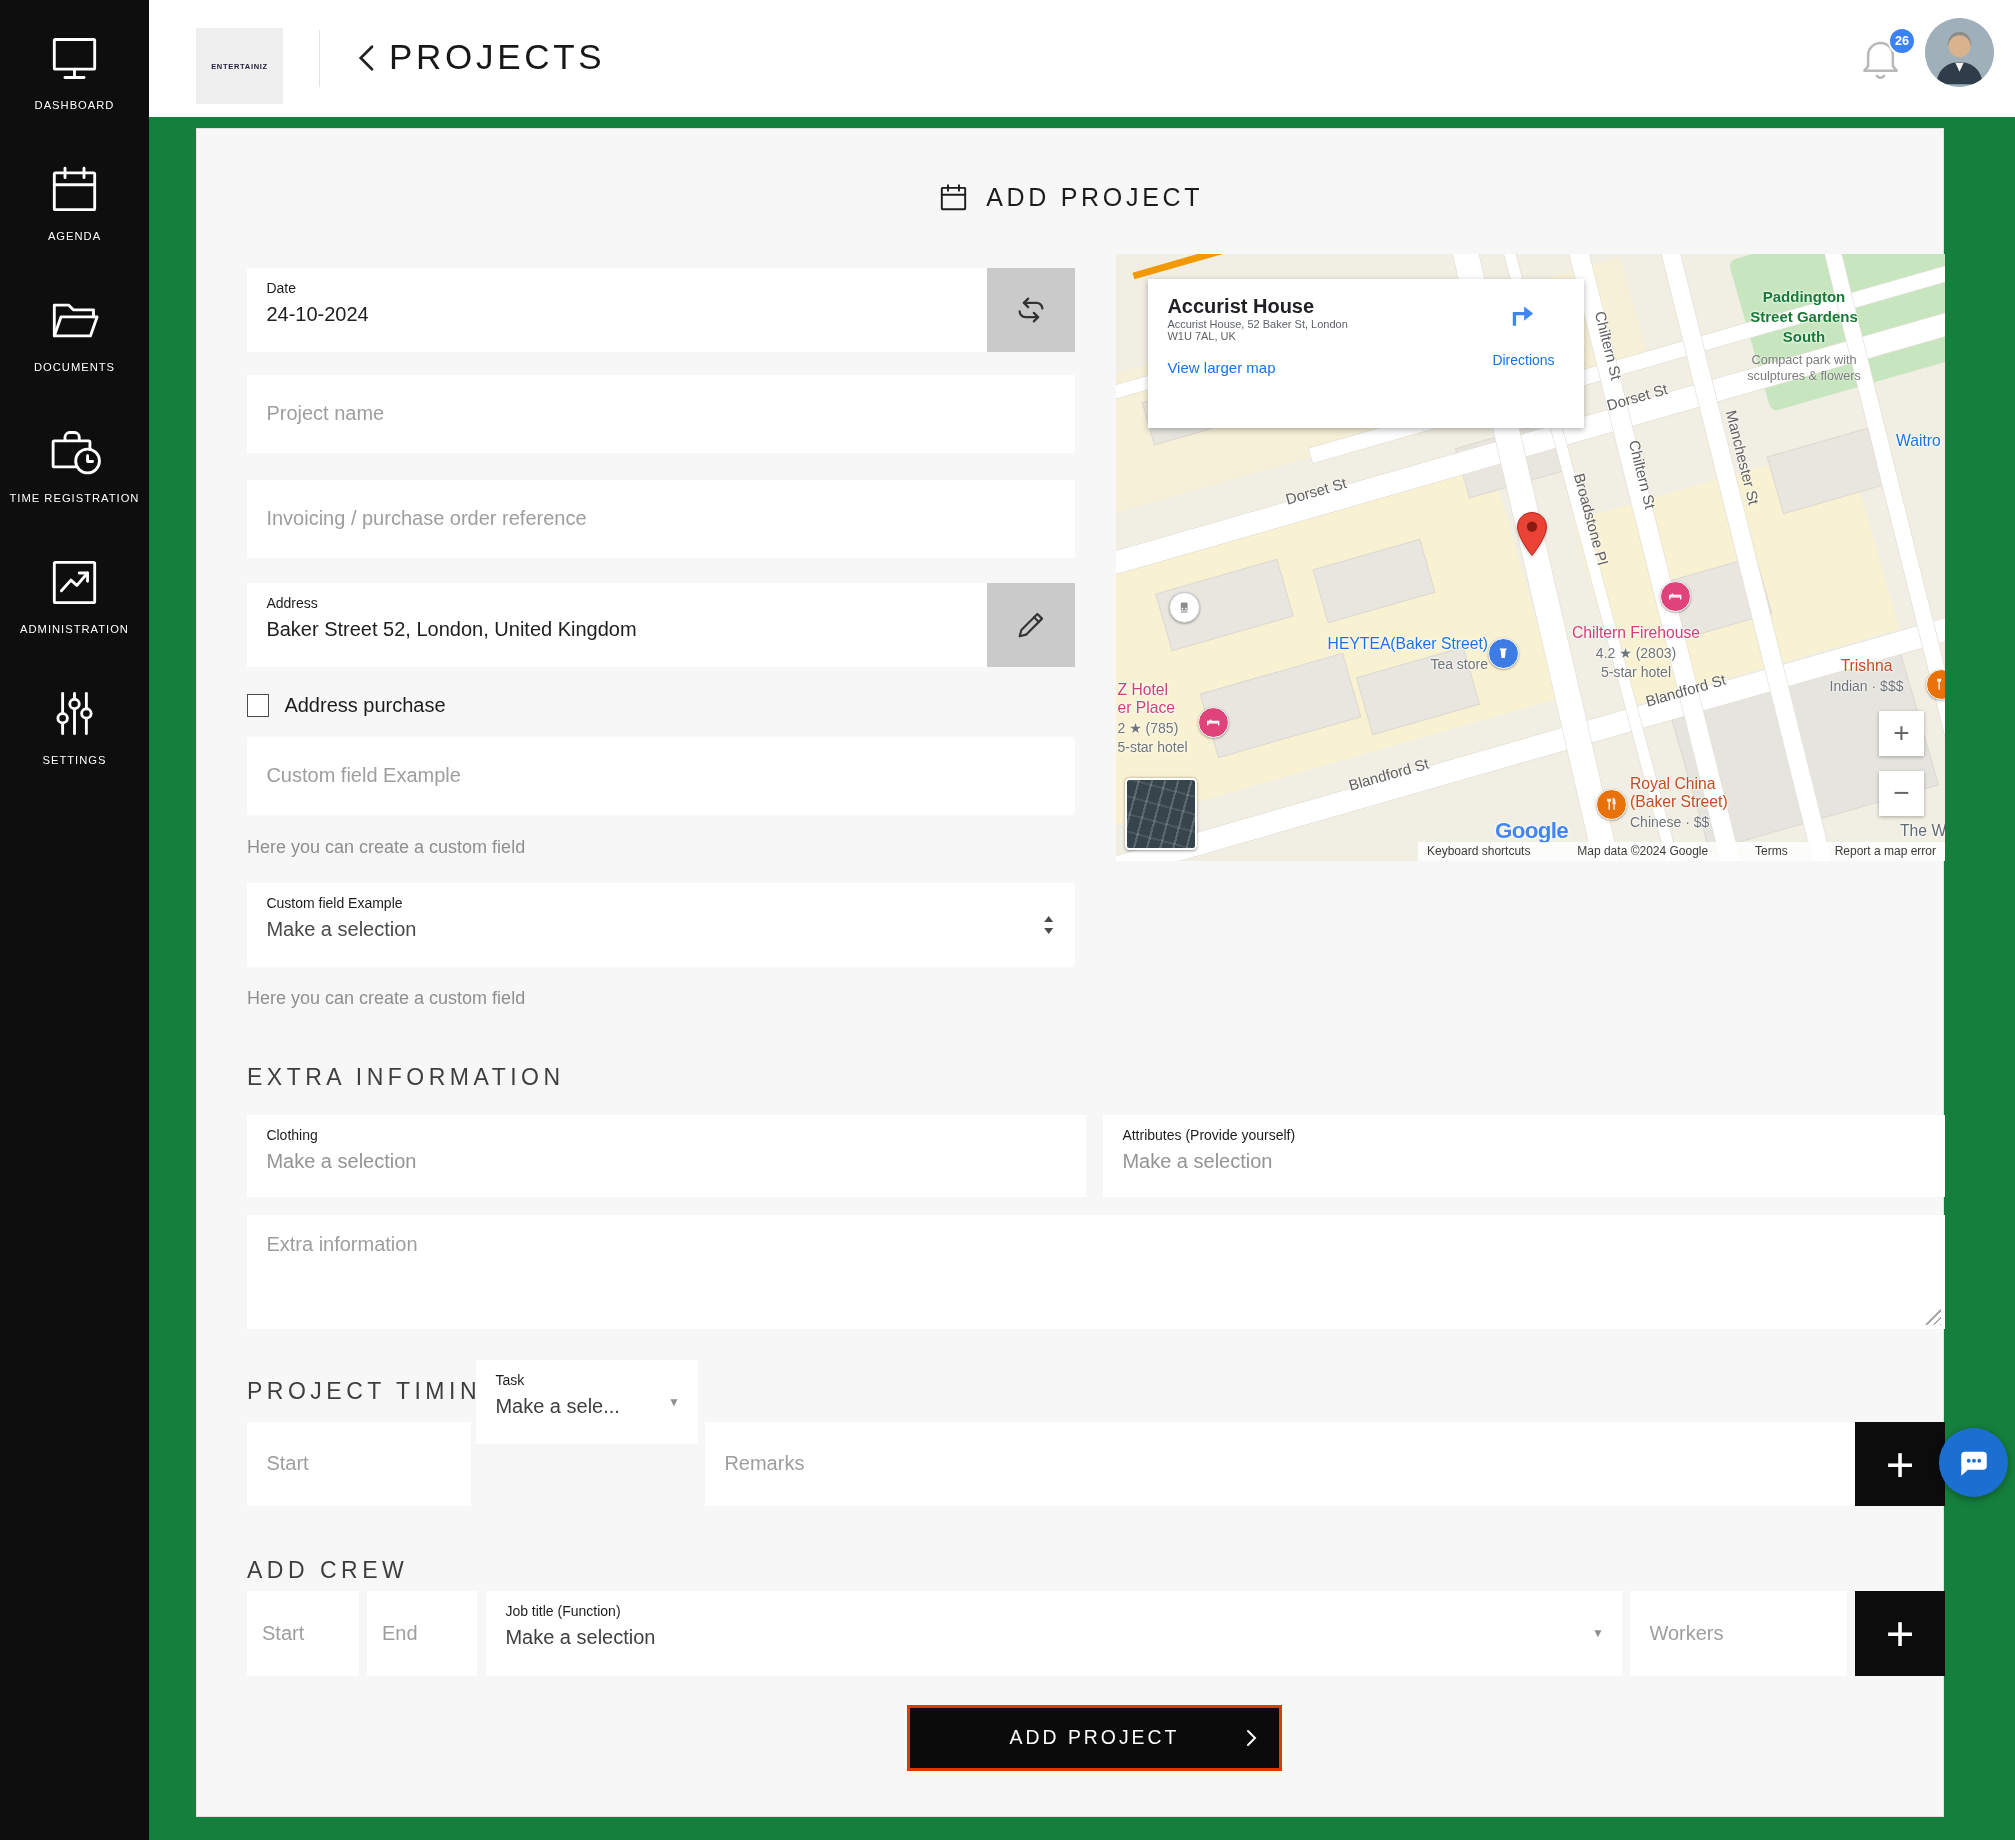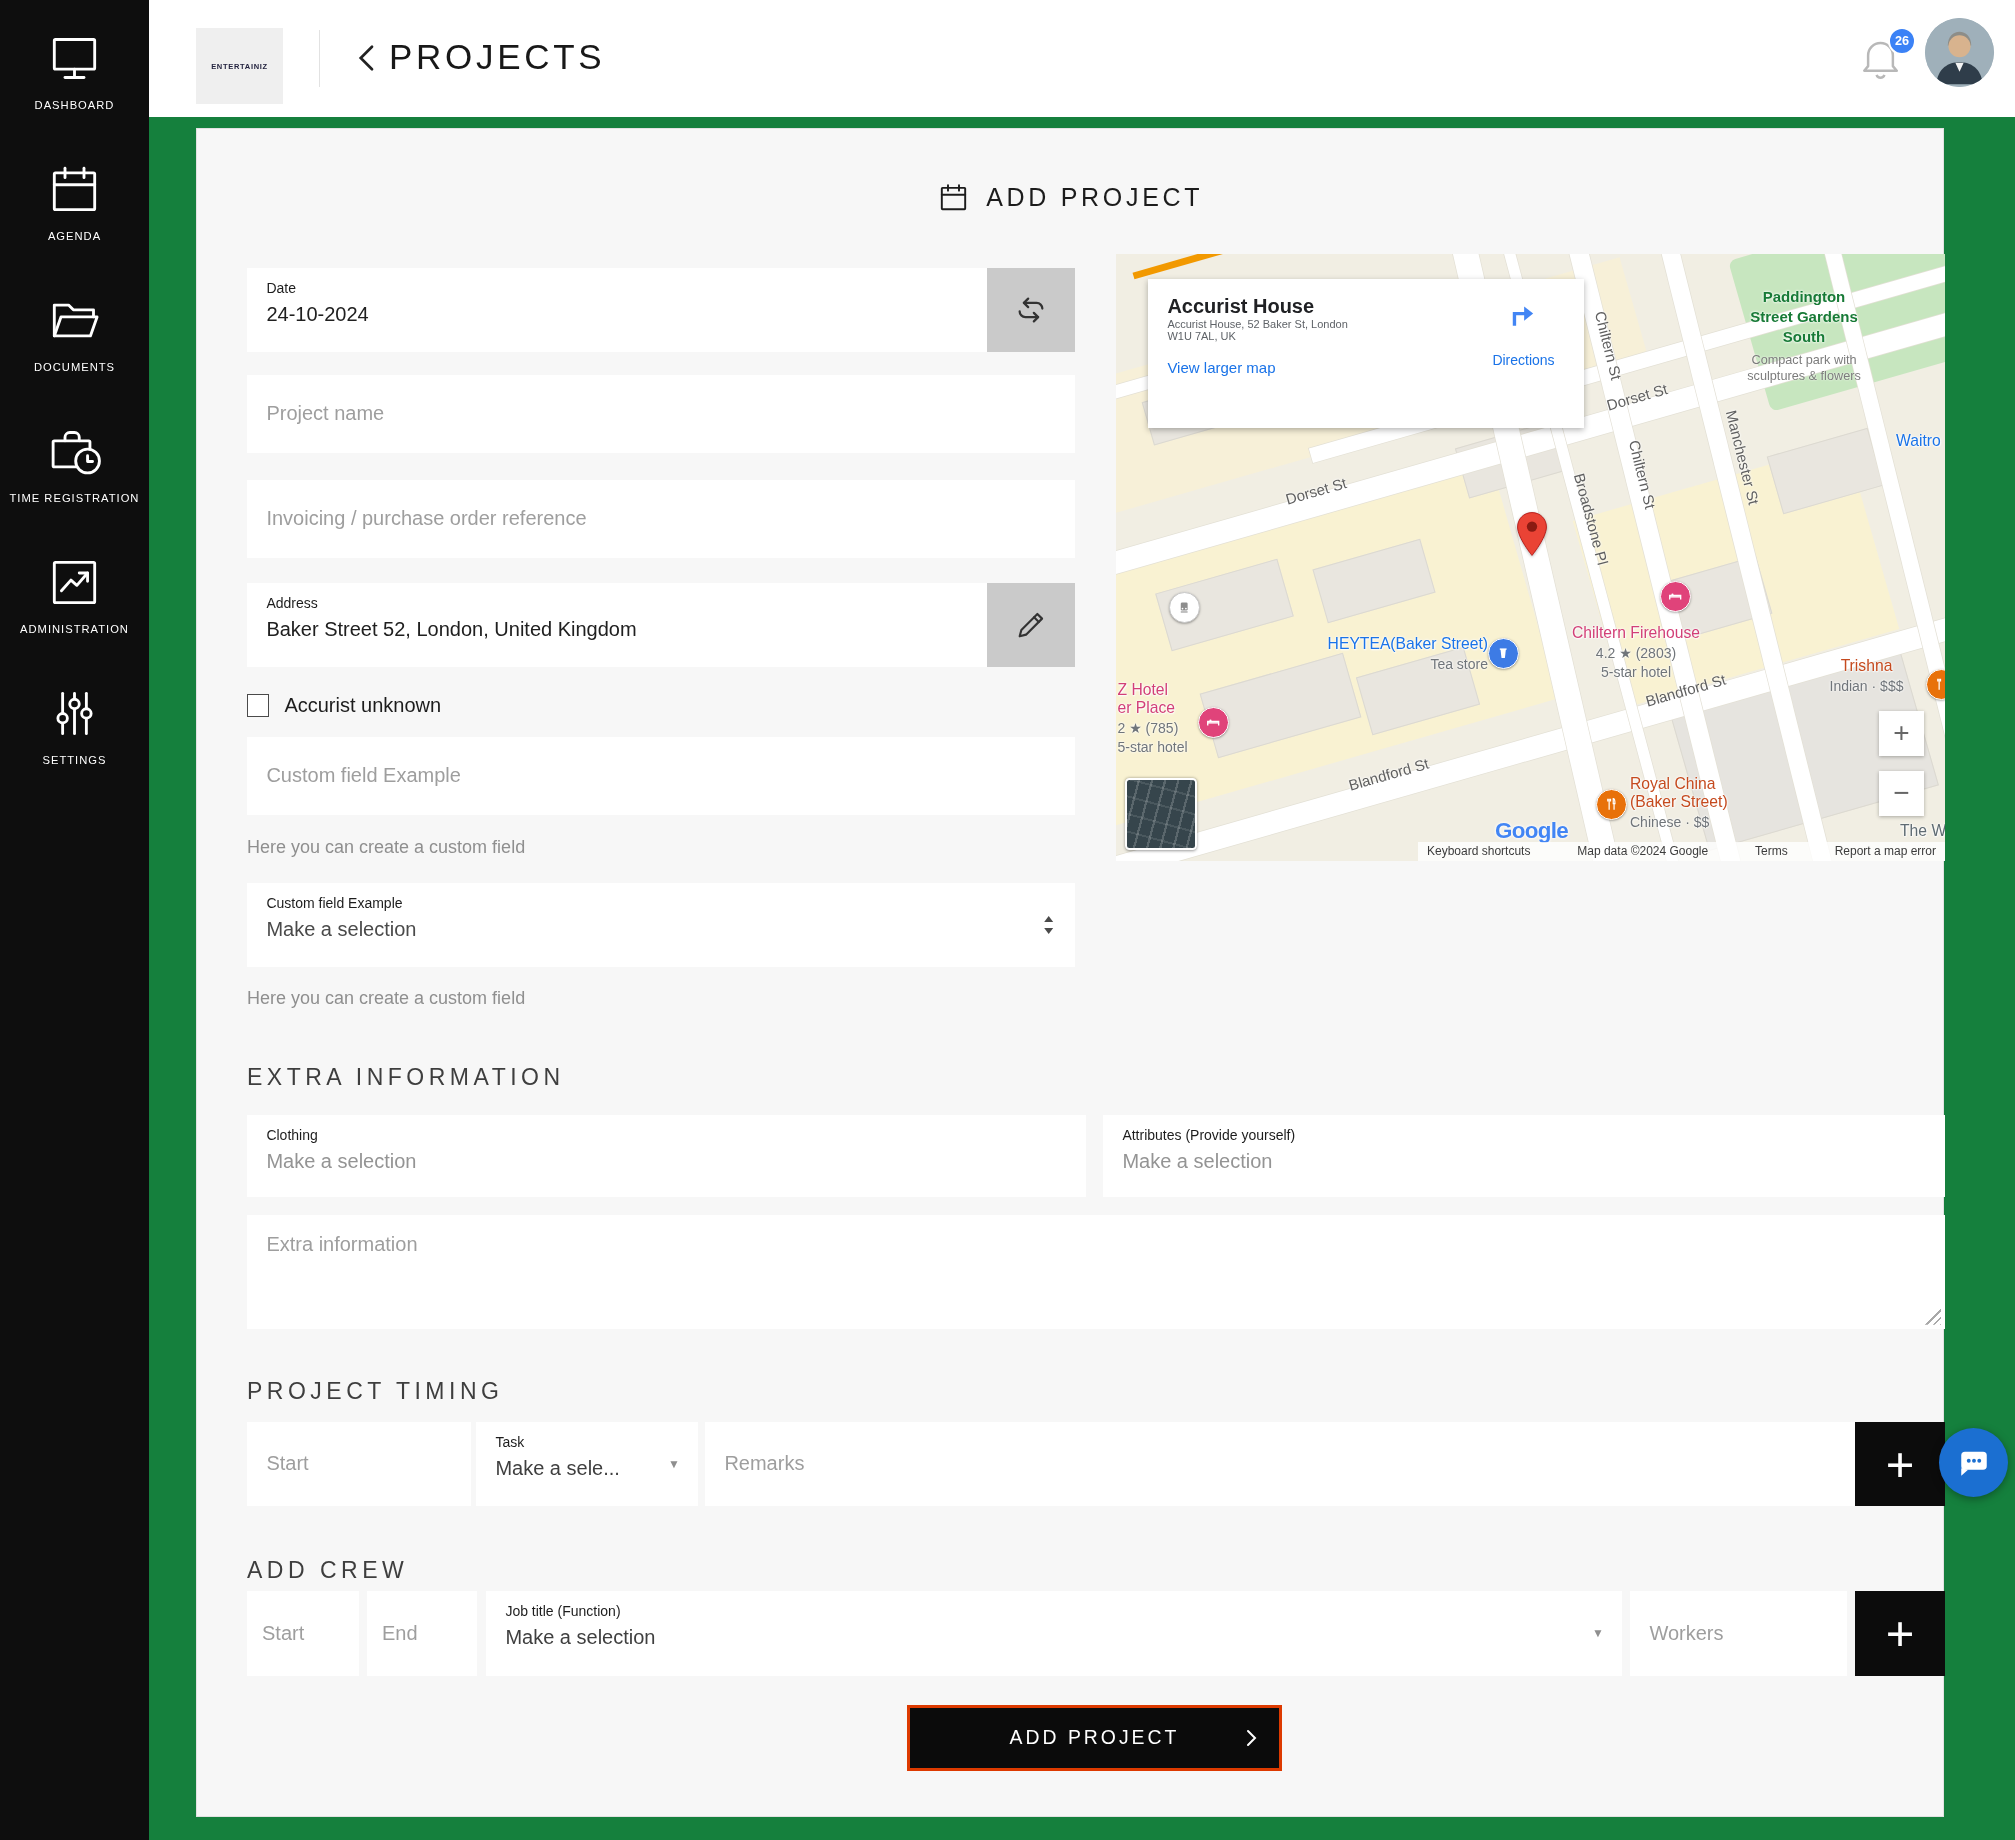--- a/index.html
+++ b/index.html
@@ -198,21 +198,21 @@
         <button class="fbtn">
           <svg viewBox="0 0 24 24" fill="none" stroke="#333" stroke-width="1.5" stroke-linecap="round" stroke-linejoin="round">
               <path d="M4 20l1.2-4.5L16.5 4.2l3.3 3.3L8.5 18.8 4 20z"></path>
               <line x1="14.2" y1="6.5" x2="17.5" y2="9.8"></line>
             </svg>
         </button>
       </div>
 
       <div class="abs" style="left:50px;top:559px;height:36px;display:flex;align-items:center;gap:15px">
         <span class="cb"></span>
-        <span style="font-size:20px;color:#1c1c1c">Accurist unknown</span>
+        <span style="font-size:20px;color:#1c1c1c">Address purchase</span>
       </div>
 
       <div class="abs" style="left:50px;top:608px;width:828px;height:78px">
         <input class="inp" type="text" placeholder="Custom field Example" style="">
       </div>
       <div class="abs help" style="left:50px;top:708px">Here you can create a custom field</div>
 
       <div class="abs" style="left:50px;top:754px;width:828px;height:84px">
         <div class="lfield" style="height:100%">
           <div class="flabel">Custom field Example</div>
@@ -404,21 +404,21 @@
       <div class="abs" style="left:50px;top:1086px;width:1698px;height:114px">
         <textarea class="txt" placeholder="Extra information" style=""></textarea>
         <div class="resize-corner"></div>
       </div>
 
       <div class="abs sect" style="left:50px;top:1249px">PROJECT TIMING</div>
 
       <div class="abs" style="left:50px;top:1293px;width:224px;height:84px">
         <input class="inp" type="text" placeholder="Start" style="">
       </div>
-      <div class="abs" style="left:279px;top:1293px;width:222px;height:84px">
+      <div class="abs" style="left:279px;top:1231px;width:222px;height:84px">
         <div class="lfield" style="height:100%">
           <div class="flabel">Task</div>
           <div class="fvalue" style="color:#3f3f3f;padding-right:21px">Make a sele...</div>
           <span class="caret">▼</span>
         </div>
       </div>
       <div class="abs" style="left:508px;top:1293px;width:1150px;height:84px">
         <input class="inp" type="text" placeholder="Remarks" style="">
       </div>
       <button class="plusbtn abs" style="left:1658px;top:1293px;width:90px;height:84px">+</button>

